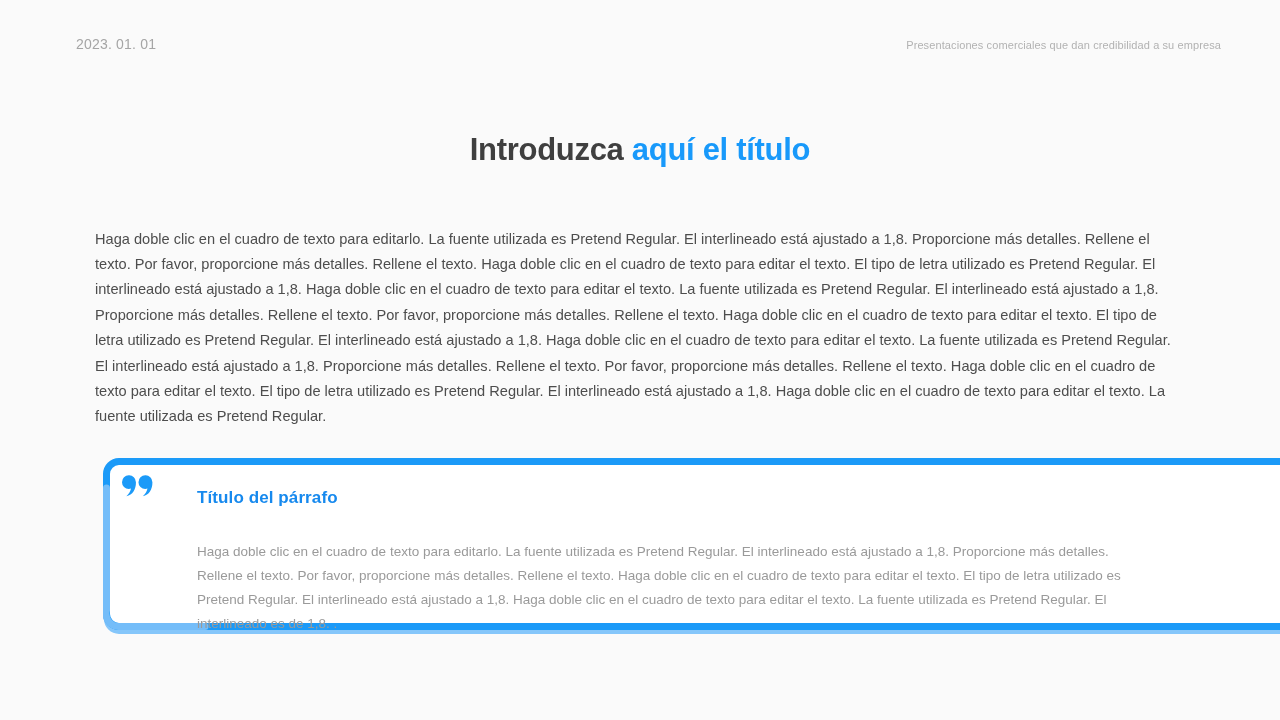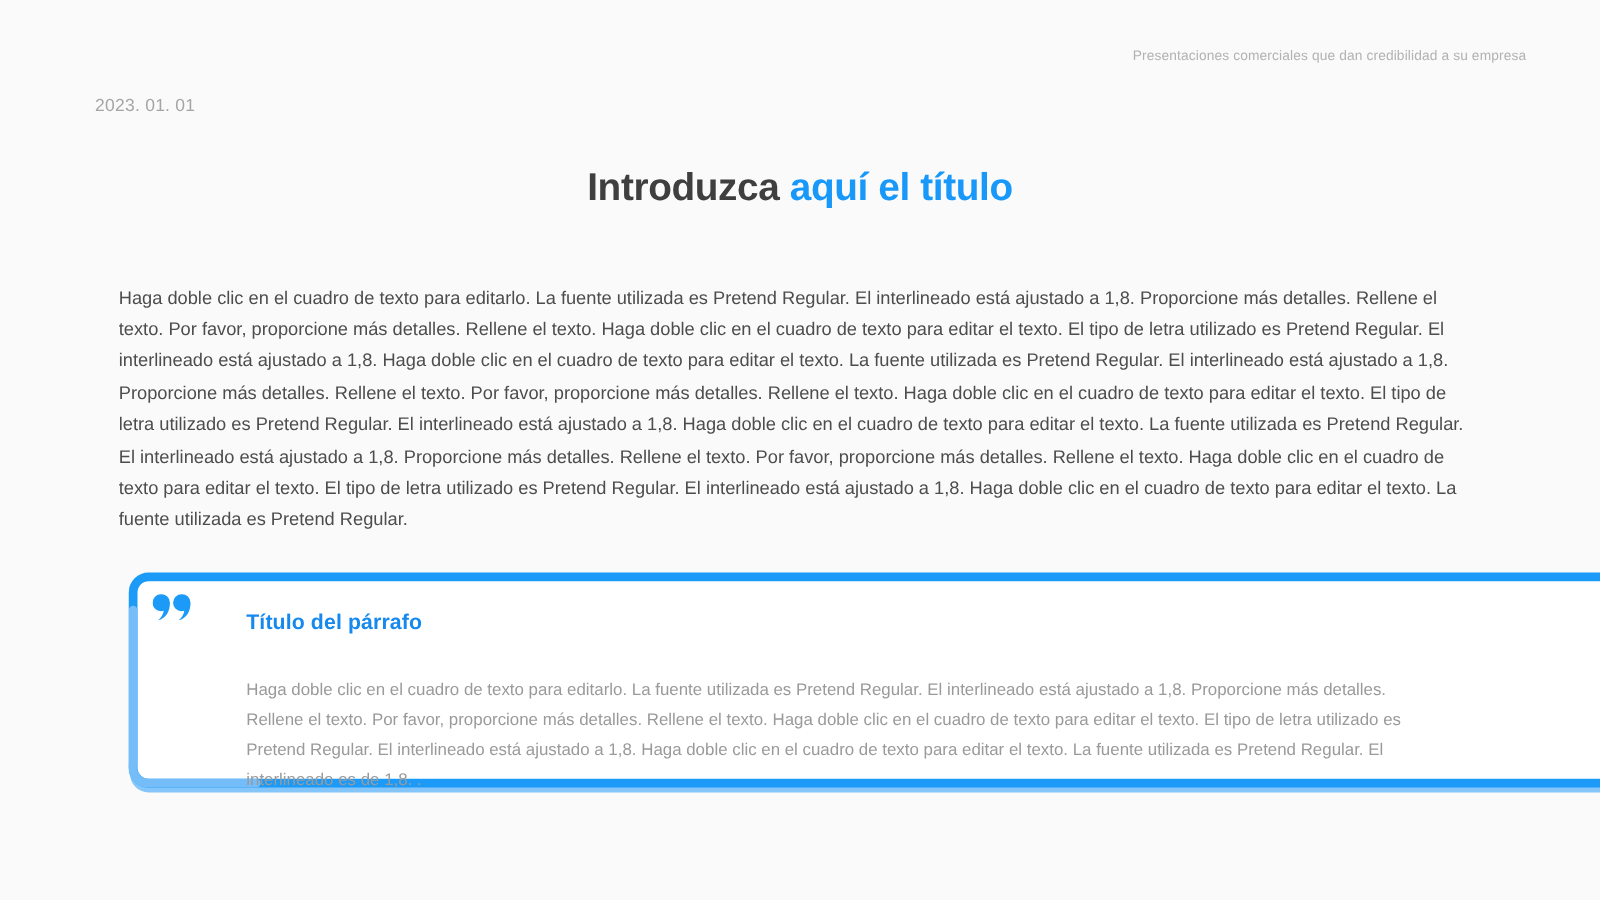--- a/index.html
+++ b/index.html
@@ -6,21 +6,21 @@
   body{
     width:1280px;height:720px;
     background:#FAFAFA;
     font-family:"Liberation Sans","DejaVu Sans",sans-serif;
     position:relative;overflow:hidden;
     -webkit-font-smoothing:antialiased;
   }
   
   .slide-date{
     position:absolute;left:76px;top:36px;
-    font-size:14px;color:#A5A5A5;letter-spacing:.2px;margin-top:40px;
+    font-size:14px;color:#A5A5A5;letter-spacing:.2px;
   }
   .slide-tagline{
     position:absolute;right:59px;top:39px;
     font-size:11px;color:#B2B2B2;letter-spacing:.1px;
   }
   
   .slide-title{
     position:absolute;left:0;top:111px;width:100%;
     text-align:center;
     font-size:31px;font-weight:700;color:#3F3F3F;

